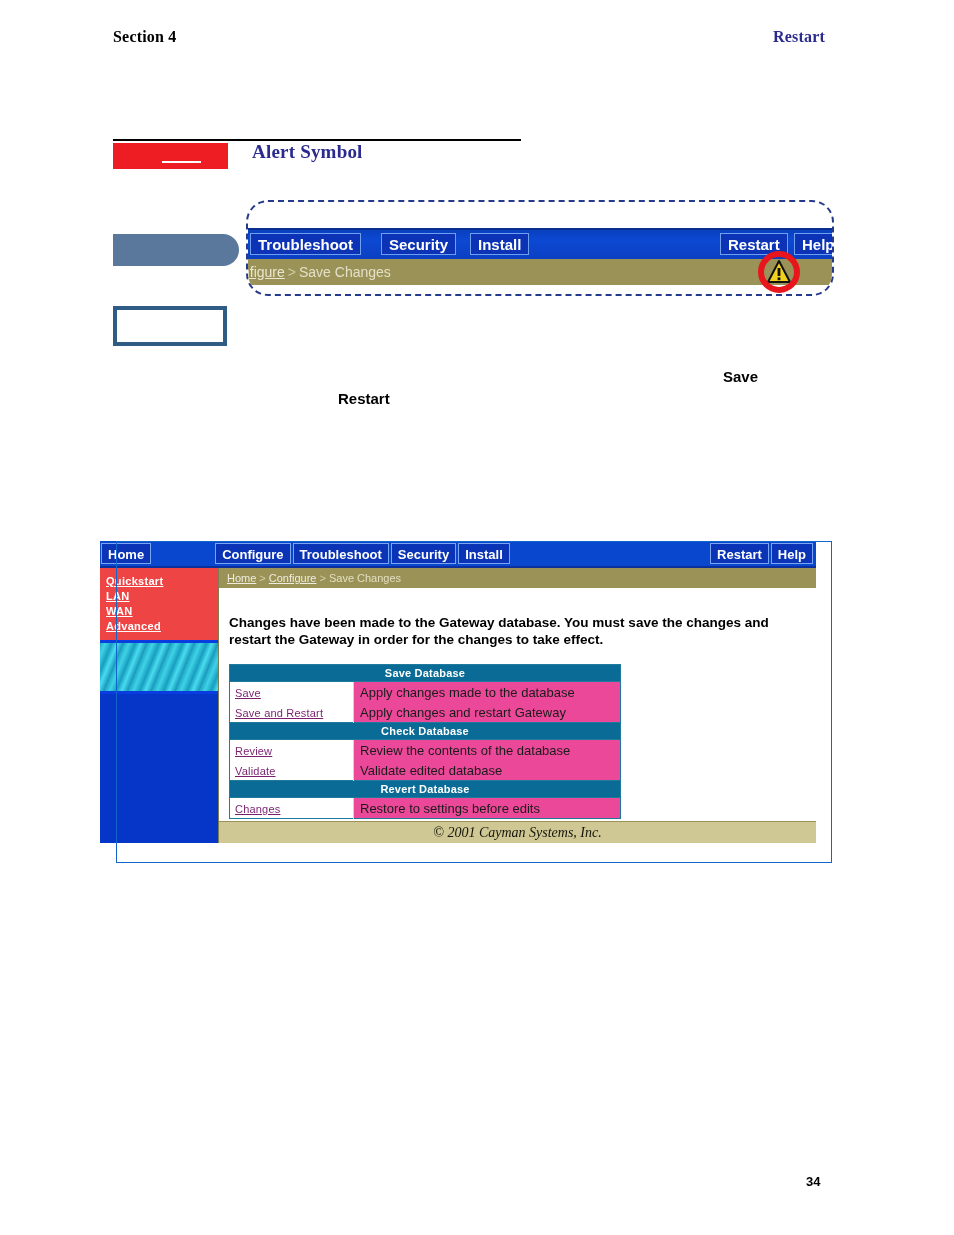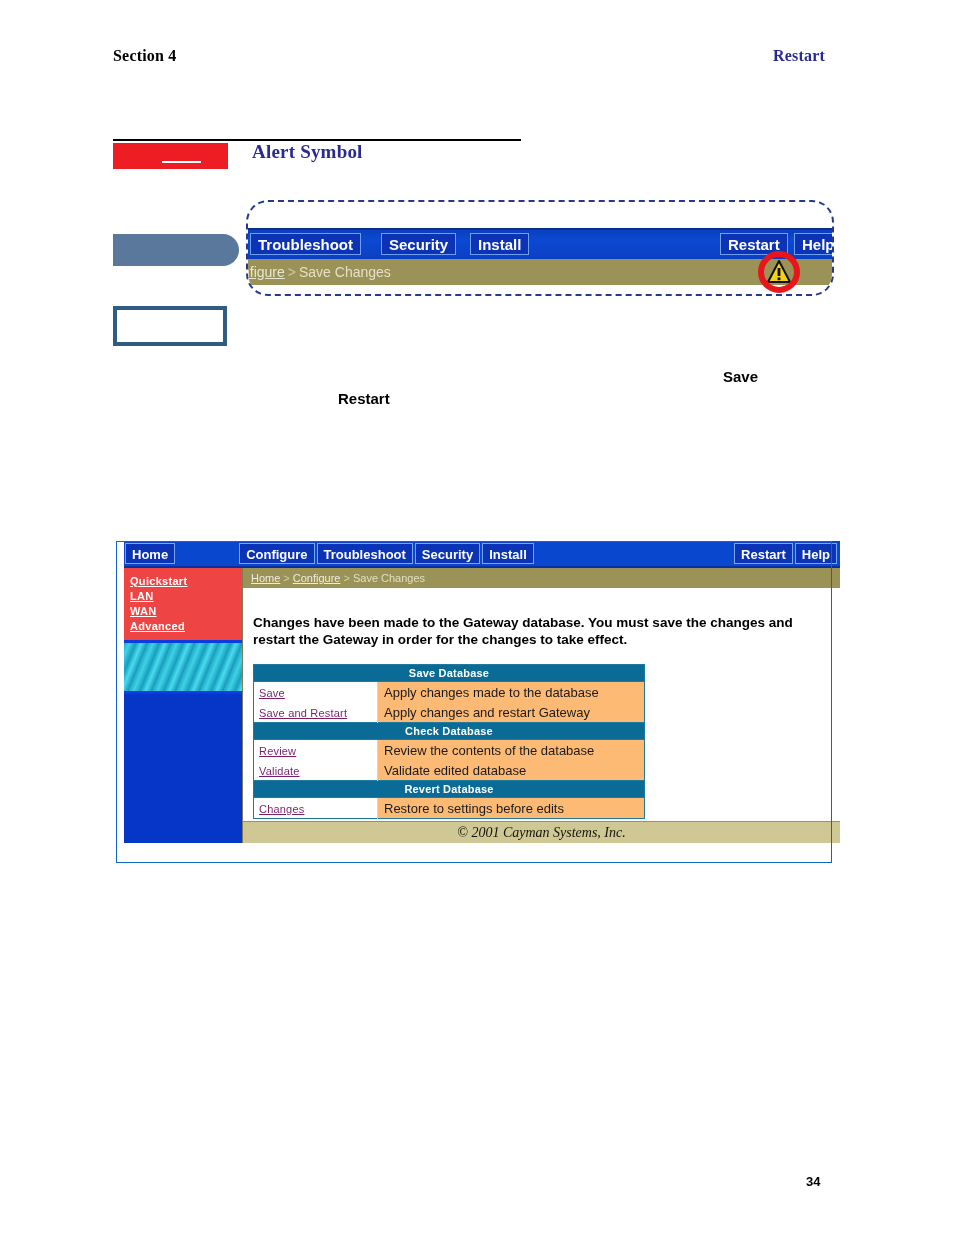--- a/index.html
+++ b/index.html
@@ -13,21 +13,21 @@
     height: 1235px;
     position: relative;
     font-family: "Liberation Serif", serif;
     overflow: hidden;
   }
 
   
   #page-header {
     position: absolute;
     left: 113px;
-    top: 47px;
+    top: 28px;
     width: 712px;
     height: 26px;
   }
   #section-label {
     position: absolute;
     left: 0;
     top: 0;
     font-family: "Liberation Serif", serif;
     font-weight: bold;
     font-size: 16px;
@@ -195,21 +195,21 @@
     top: 390px;
     font-family: "Liberation Sans", sans-serif;
     font-weight: bold;
     font-size: 15px;
     color: #000000;
   }
 
   
   #figure-screenshot {
     position: absolute;
-    left: 124px;
+    left: 100px;
     top: 541px;
     width: 716px;
     height: 362px;
     background: #ffffff;
     box-sizing: border-box;
   }
 
   
   #app-navbar {
     position: relative;
@@ -368,21 +368,21 @@
     border-right: 1px solid #c7d8e2;
     vertical-align: middle;
   }
   #db-table .link-cell a {
     font-size: 11px;
     color: #7a1f6e;
     text-decoration: underline;
     letter-spacing: 0.2px;
   }
   #db-table .desc-cell {
-    background: #fdba74;
+    background: #ec4899;
     height: 20px;
     padding-left: 6px;
     font-size: 13px;
     color: #1b1b1b;
     vertical-align: middle;
     white-space: nowrap;
   }
 
   #app-footer {
     position: absolute;

